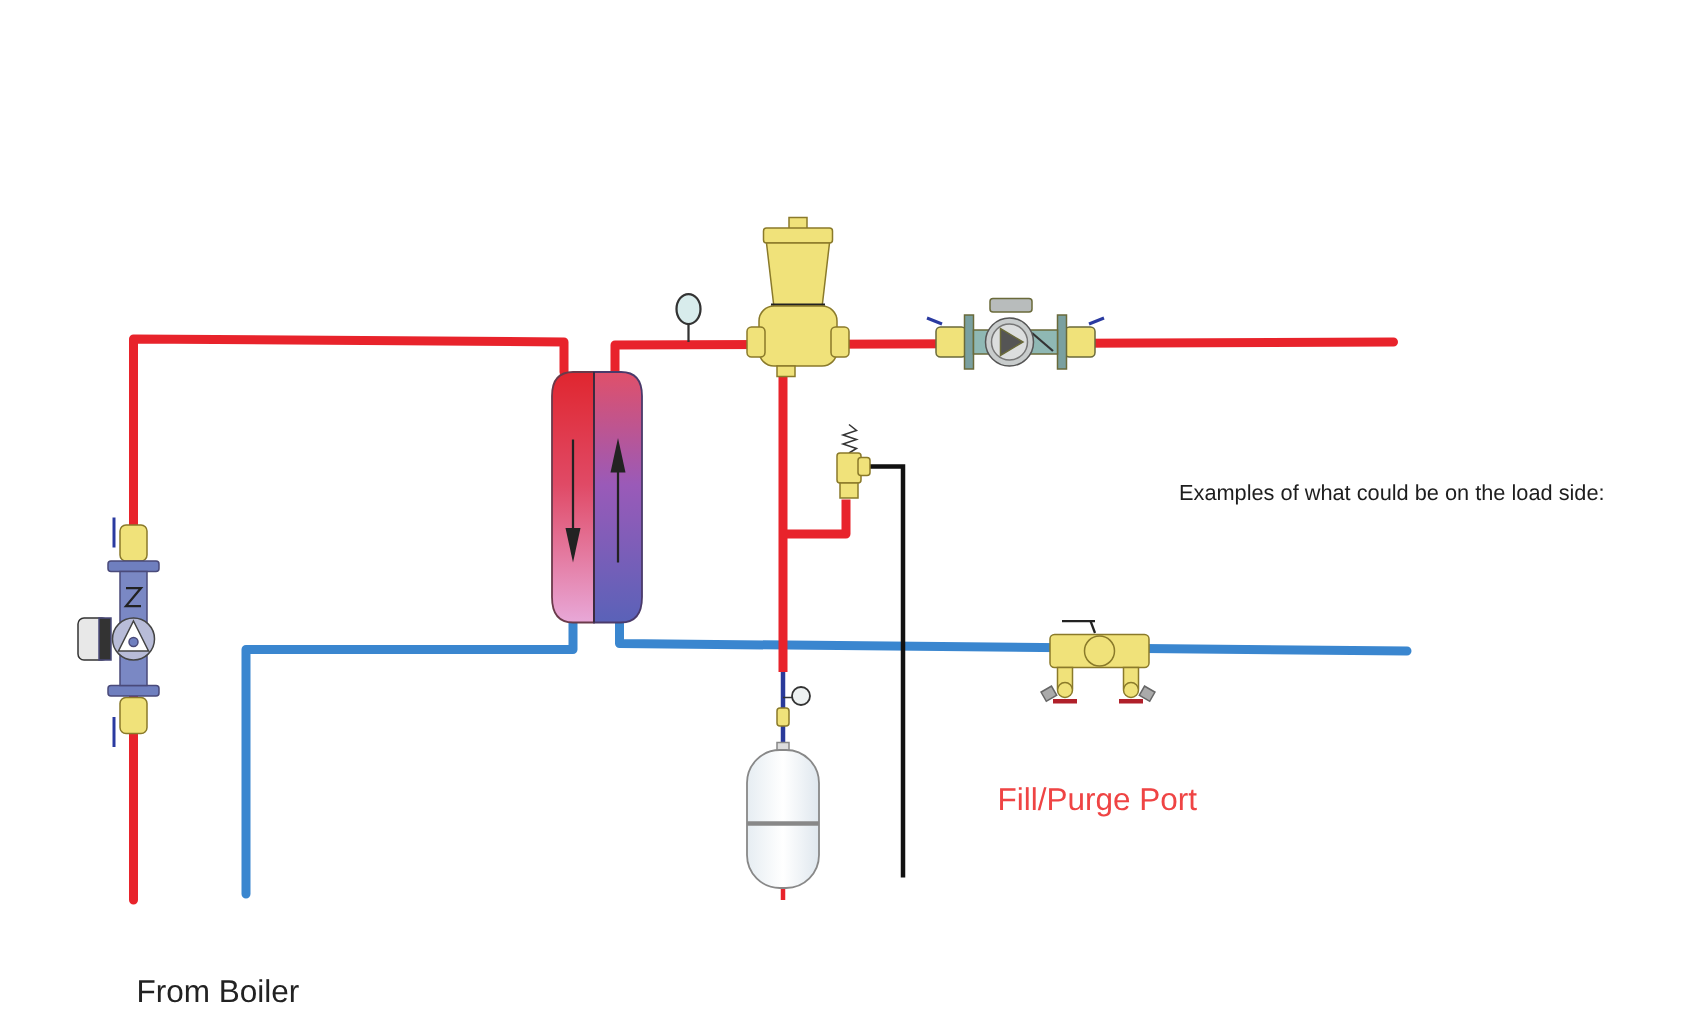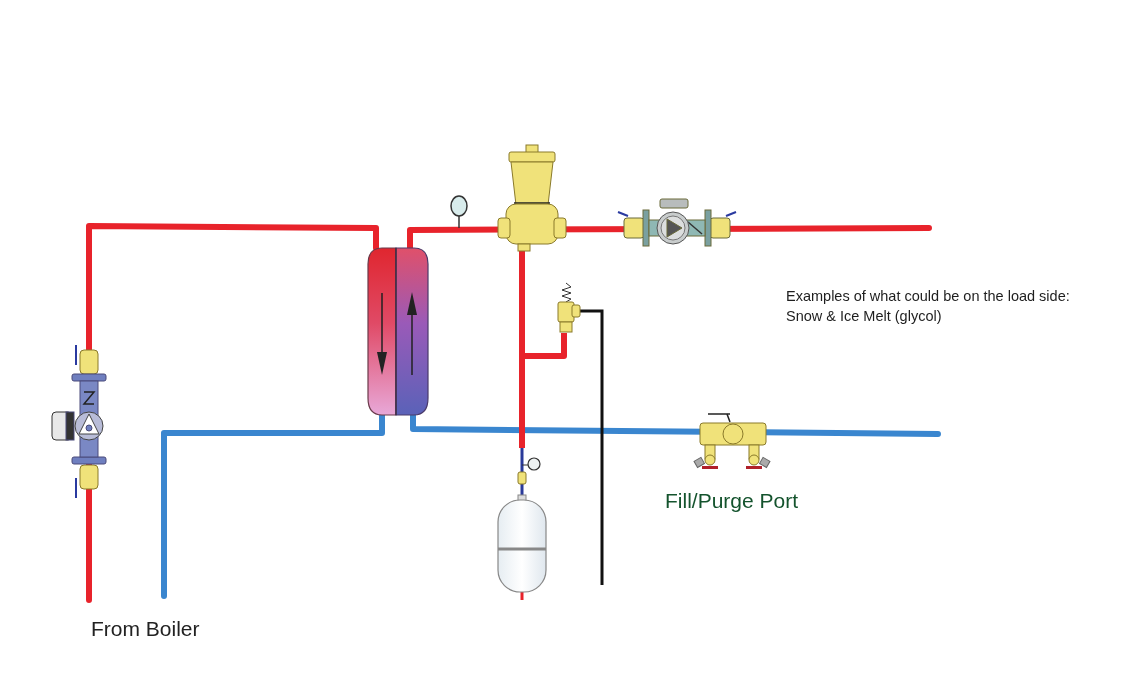--- a/index.html
+++ b/index.html
@@ -1,22 +1,22 @@
 <!DOCTYPE html>
 <html><head>
   <meta charset="utf-8">
   <style>
     html, body { margin: 0; padding: 0; background: #ffffff; }
     body { width: 1134px; height: 687px; position: relative; overflow: hidden;
            font-family: "Liberation Sans", sans-serif; }
     svg.diagram { position: absolute; left: 0; top: 0; }
-    .lbl { position: absolute; color: #222222; white-space: nowrap; }
+    .lbl { position: absolute; color: #222222; white-space: nowrap; margin-top: 33px; }
     .note { left: 786px; top: 287px; font-size: 14.5px; line-height: 19.5px; color: #1e1e1e; }
     .note div { margin: 0; }
-    .fill-label { left: 665px; top: 489px; font-size: 21px; color: #14532d; }
+    .fill-label { left: 665px; top: 489px; font-size: 21px; color: #ef4444; }
     .boiler-label { left: 91px; top: 617px; font-size: 21px; color: #222; }
   </style>
 </head>
 <body>
 
 <svg class="diagram" width="1134" height="687" viewBox="0 0 1134 687">
   <defs>
     <linearGradient id="hxLeft" x1="0" y1="0" x2="0" y2="1">
       <stop offset="0" stop-color="#e0262f"></stop>
       <stop offset="0.45" stop-color="#e04a66"></stop>
@@ -148,17 +148,16 @@
     <rect x="52" y="412" width="20" height="28" rx="4" fill="#e8e8e8" stroke="#333"></rect>
     <rect x="66" y="412" width="8" height="28" fill="#333"></rect>
     <circle cx="89" cy="426" r="14" fill="#b8bcd8" stroke="#444"></circle>
     <polygon points="89,414 99,434 79,434" fill="#ffffff" stroke="#444"></polygon>
     <circle cx="89" cy="428" r="3" fill="#6f7fbf"></circle>
   </g>
 </svg>
 
 <div class="lbl note">
   <div>Examples of what could be on the load side:</div>
-  <div>Snow &amp; Ice Melt (glycol)</div>
 </div>
 
 <div class="lbl fill-label">Fill/Purge Port</div>
 <div class="lbl boiler-label">From Boiler</div>
 
 </body></html>

